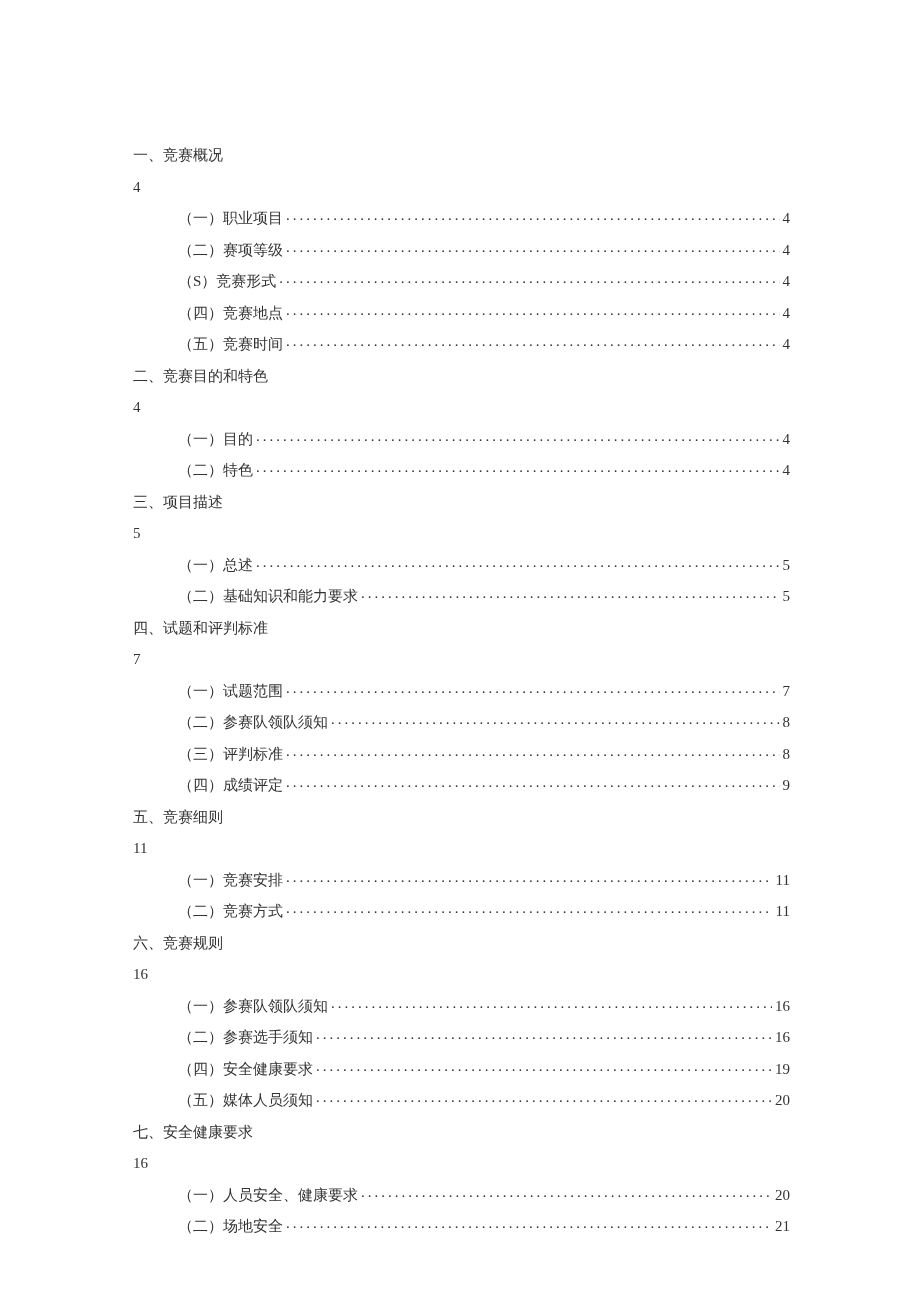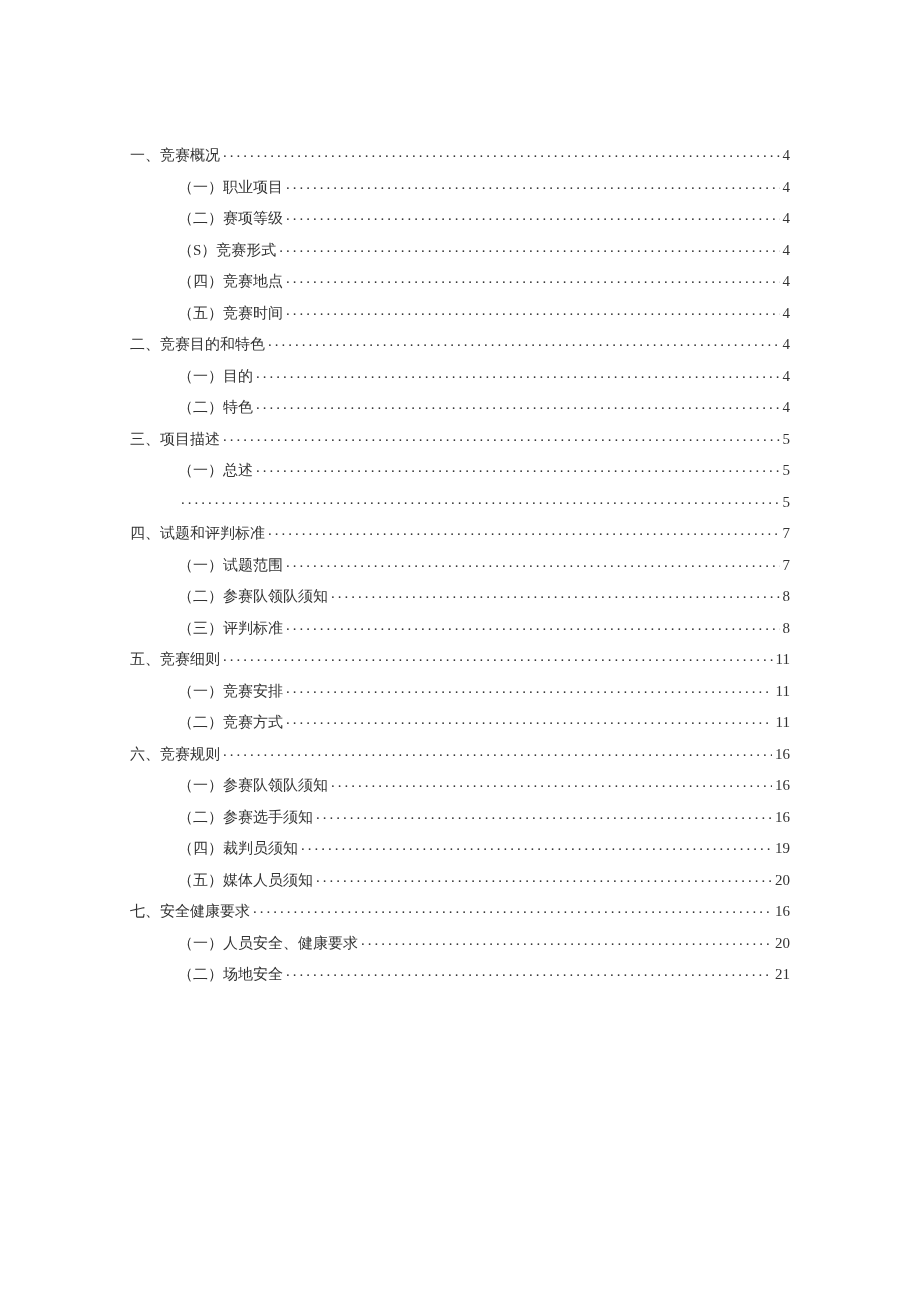--- a/index.html
+++ b/index.html
@@ -20,20 +20,21 @@
       width: 100%;
     }
     .toc-entry {
       display: flex;
       align-items: baseline;
       line-height: 2.1;
       white-space: nowrap;
     }
     .toc-entry.level-1 {
       padding-left: 0;
+      flex-direction: column;
     }
     .toc-entry.level-2 {
       padding-left: 48px;
       justify-content: center;
     }
     .toc-label {
       flex-shrink: 0;
     }
     .toc-dots {
       flex: 1;
@@ -110,20 +111,21 @@
       <span class="toc-label">三、项目描述</span>
       <span class="toc-dots"></span>
       <span class="toc-page">5</span>
     </div>
     <div class="toc-entry level-2">
       <span class="toc-label">（一）总述</span>
       <span class="toc-dots"></span>
       <span class="toc-page">5</span>
     </div>
     <div class="toc-entry level-2">
+      <span class="toc-label">（二）基础知识和能力要求</span>
       <span class="toc-dots"></span>
       <span class="toc-page">5</span>
     </div>
     <div class="toc-entry level-1">
       <span class="toc-label">四、试题和评判标准</span>
       <span class="toc-dots"></span>
       <span class="toc-page">7</span>
     </div>
     <div class="toc-entry level-2">
       <span class="toc-label">（一）试题范围</span>
@@ -133,20 +135,25 @@
     <div class="toc-entry level-2">
       <span class="toc-label">（二）参赛队领队须知</span>
       <span class="toc-dots"></span>
       <span class="toc-page">8</span>
     </div>
     <div class="toc-entry level-2">
       <span class="toc-label">（三）评判标准</span>
       <span class="toc-dots"></span>
       <span class="toc-page">8</span>
     </div>
+    <div class="toc-entry level-2">
+      <span class="toc-label">（四）成绩评定</span>
+      <span class="toc-dots"></span>
+      <span class="toc-page">9</span>
+    </div>
     <div class="toc-entry level-1">
       <span class="toc-label">五、竞赛细则</span>
       <span class="toc-dots"></span>
       <span class="toc-page">11</span>
     </div>
     <div class="toc-entry level-2">
       <span class="toc-label">（一）竞赛安排</span>
       <span class="toc-dots"></span>
       <span class="toc-page">11</span>
     </div>
@@ -164,21 +171,21 @@
       <span class="toc-label">（一）参赛队领队须知</span>
       <span class="toc-dots"></span>
       <span class="toc-page">16</span>
     </div>
     <div class="toc-entry level-2">
       <span class="toc-label">（二）参赛选手须知</span>
       <span class="toc-dots"></span>
       <span class="toc-page">16</span>
     </div>
     <div class="toc-entry level-2">
-      <span class="toc-label">（四）裁判员须知</span>
+      <span class="toc-label">（四）安全健康要求</span>
       <span class="toc-dots"></span>
       <span class="toc-page">19</span>
     </div>
     <div class="toc-entry level-2">
       <span class="toc-label">（五）媒体人员须知</span>
       <span class="toc-dots"></span>
       <span class="toc-page">20</span>
     </div>
     <div class="toc-entry level-1">
       <span class="toc-label">七、安全健康要求</span>

